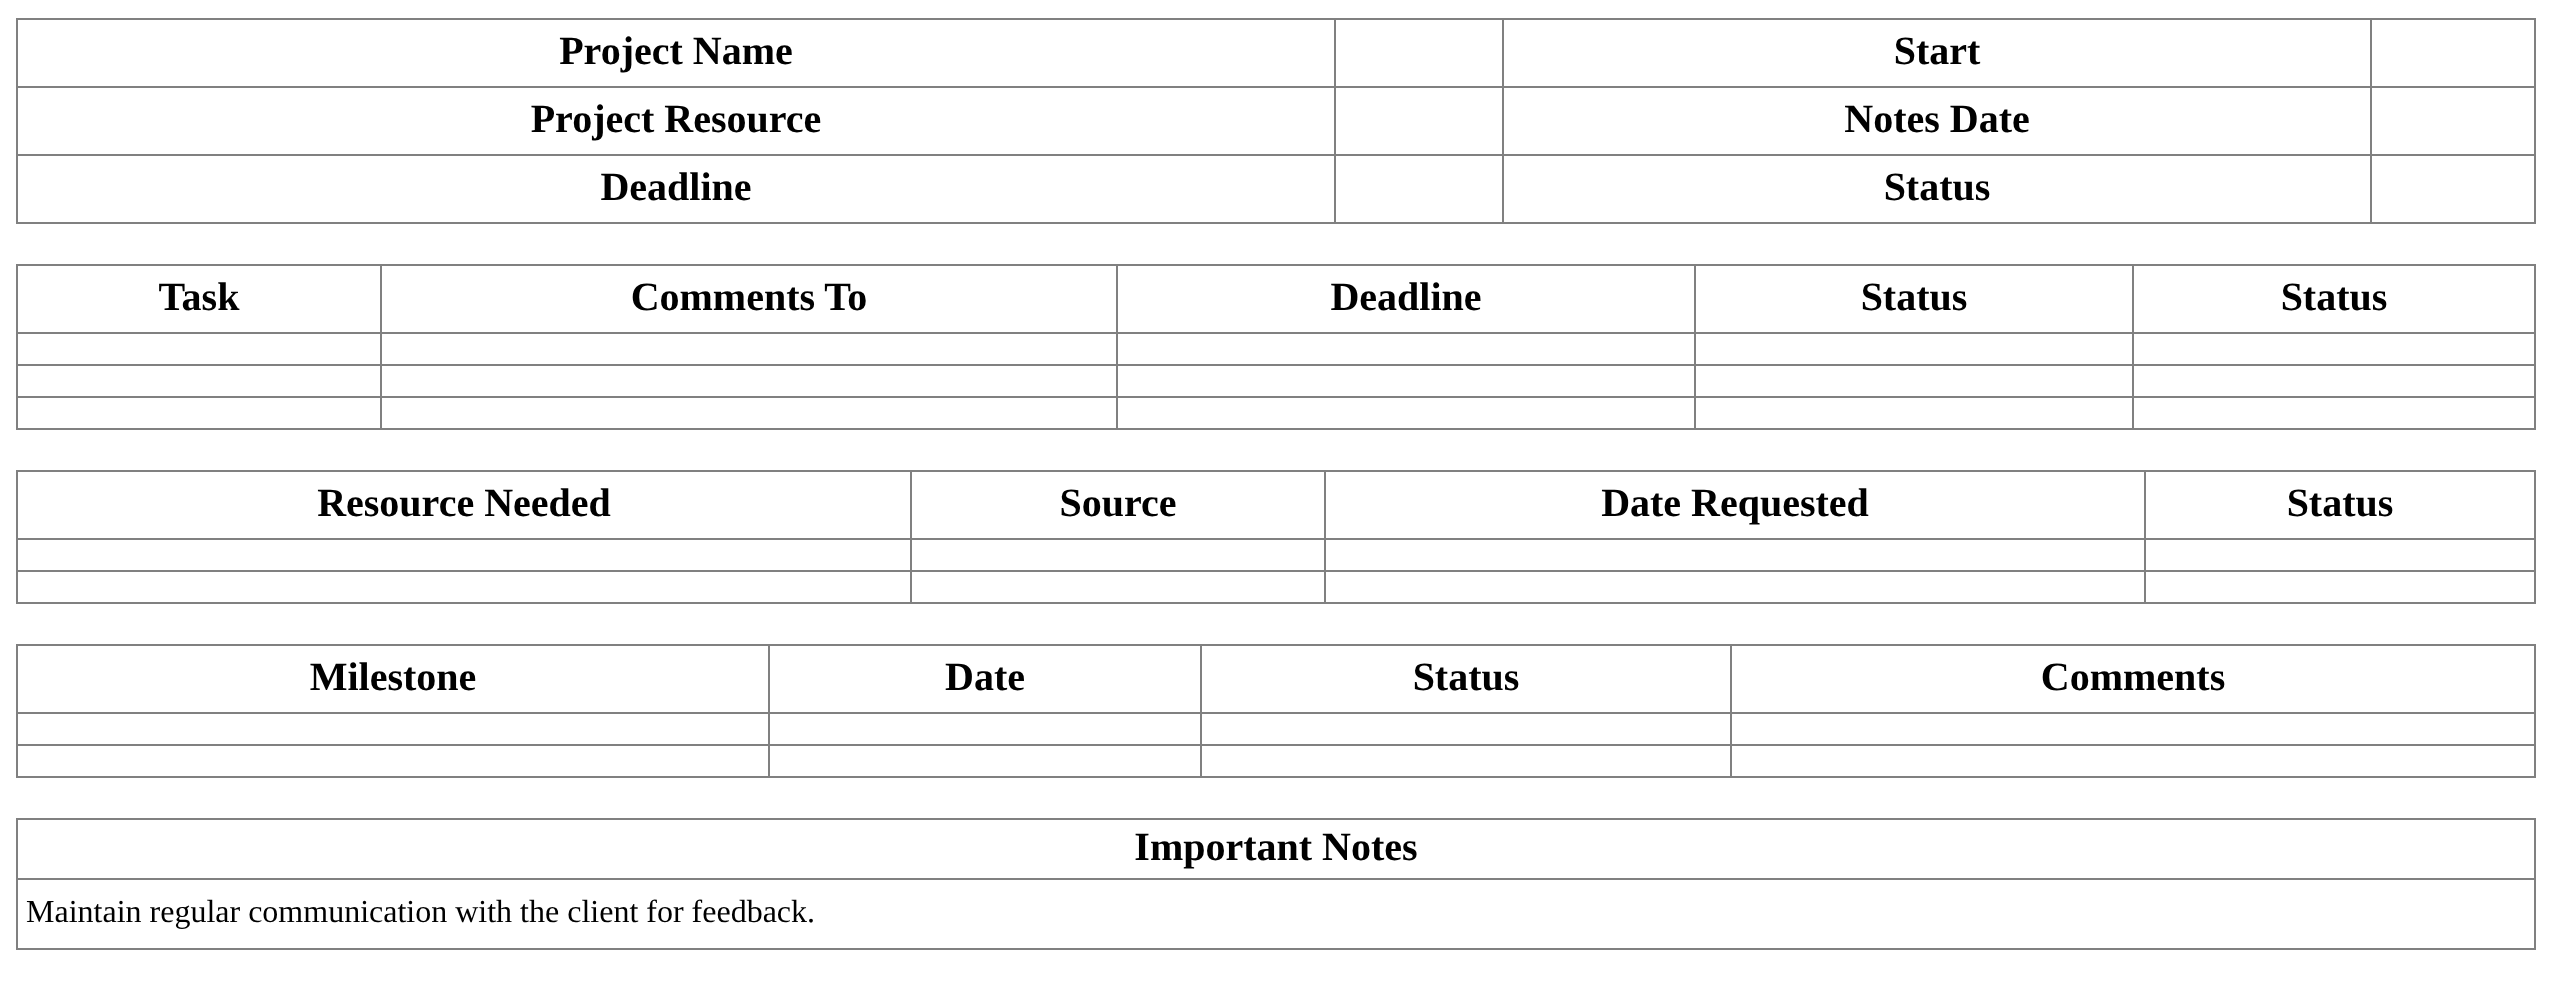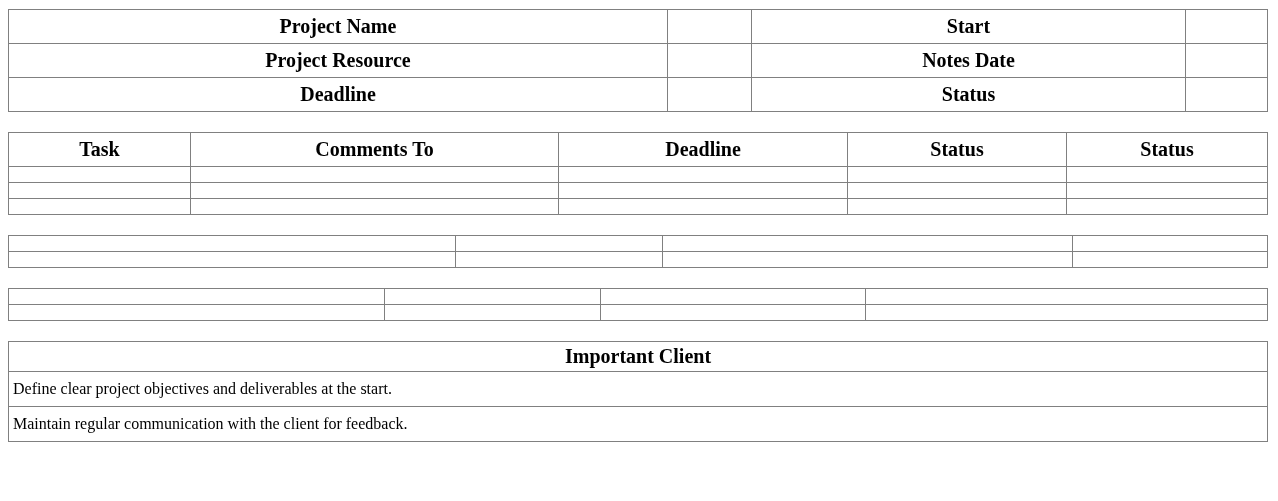--- a/index.html
+++ b/index.html
@@ -123,20 +123,26 @@
   </table>
 
   <table>
     <colgroup>
       <col style="width:447px">
         <col style="width:207px">
         <col style="width:410px">
         <col style="width:195px">
     </colgroup>
     <tbody>
+      <tr class="row-header">
+        <th>Resource Needed</th>
+        <th>Source</th>
+        <th>Date Requested</th>
+        <th>Status</th>
+      </tr>
       <tr class="row-empty">
         <td></td>
           <td></td>
           <td></td>
           <td></td>
       </tr>
       <tr class="row-empty">
         <td></td>
           <td></td>
           <td></td>
@@ -146,20 +152,26 @@
   </table>
 
   <table>
     <colgroup>
       <col style="width:376px">
         <col style="width:216px">
         <col style="width:265px">
         <col style="width:402px">
     </colgroup>
     <tbody>
+      <tr class="row-header">
+        <th>Milestone</th>
+        <th>Date</th>
+        <th>Status</th>
+        <th>Comments</th>
+      </tr>
       <tr class="row-empty">
         <td></td>
           <td></td>
           <td></td>
           <td></td>
       </tr>
       <tr class="row-empty">
         <td></td>
           <td></td>
           <td></td>
@@ -167,24 +179,21 @@
       </tr>
     </tbody>
   </table>
 
   <table>
     <colgroup>
       <col style="width:1259px">
     </colgroup>
     <tbody>
       <tr class="row-notes-header">
-        <th>Important Client</th>
-      </tr>
-      <tr class="row-note">
-        <td class="note">Define clear project objectives and deliverables at the start.</td>
+        <th>Important Notes</th>
       </tr>
       <tr class="row-note">
         <td class="note">Maintain regular communication with the client for feedback.</td>
       </tr>
     </tbody>
   </table>
 
 </div>
 
 </body></html>

